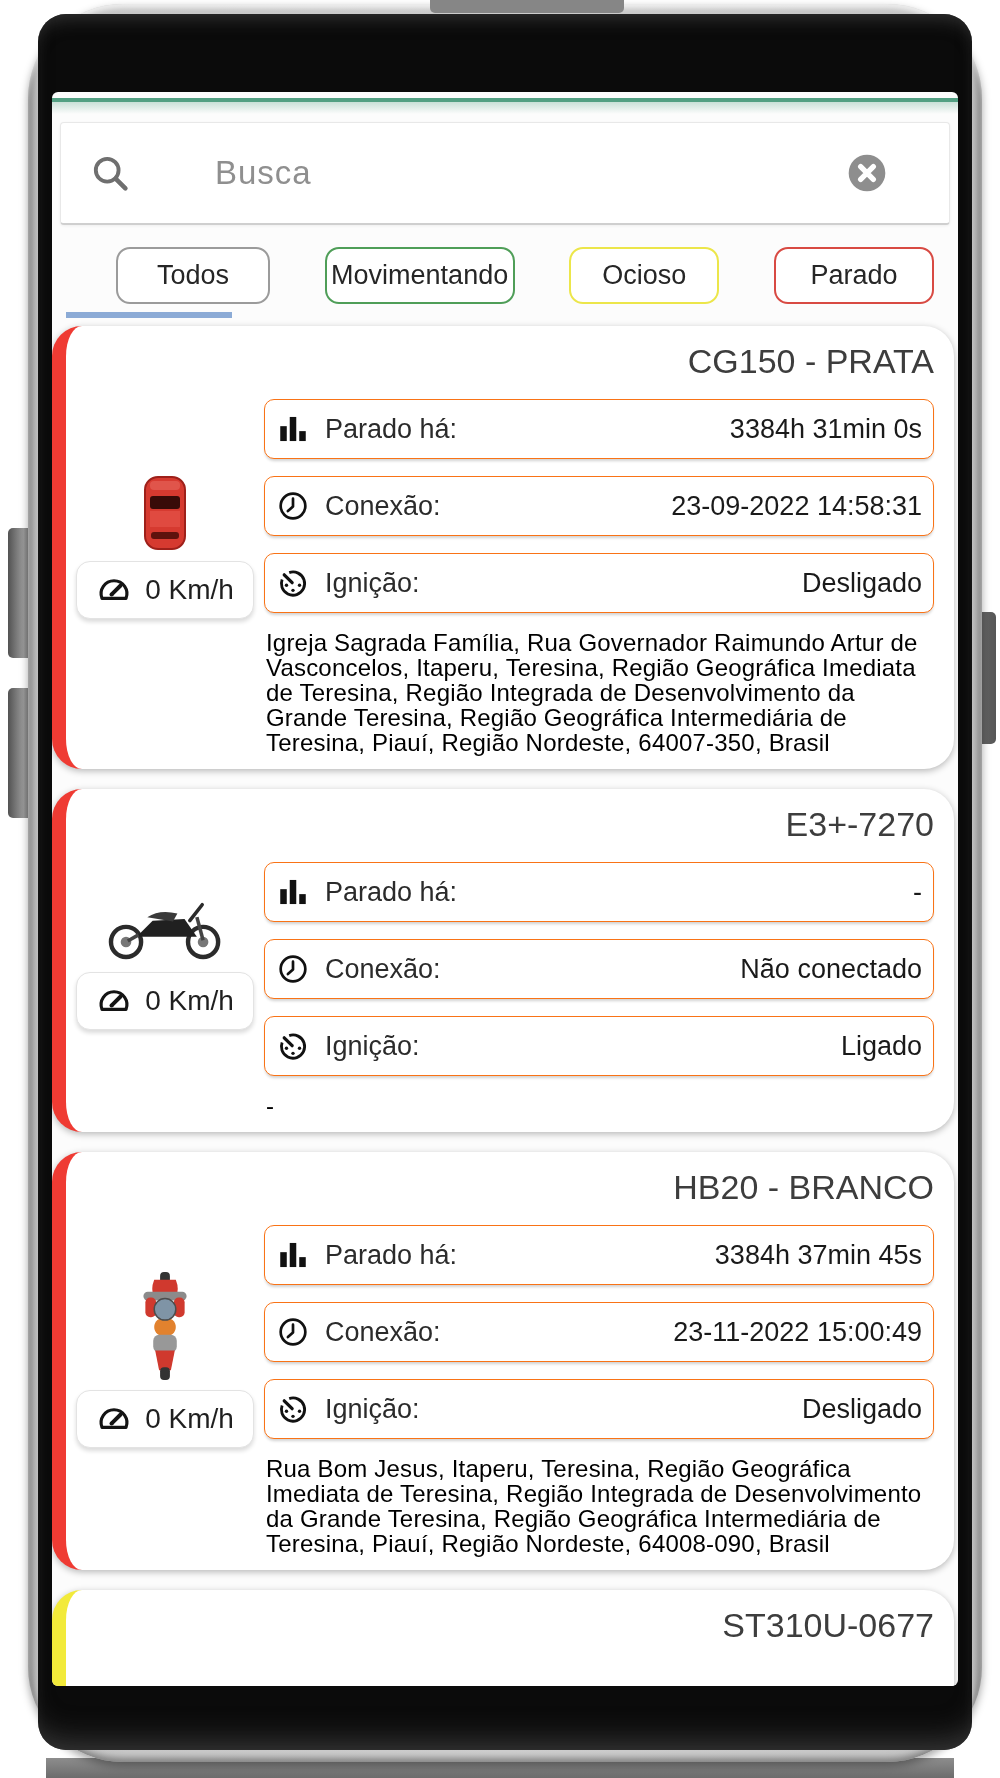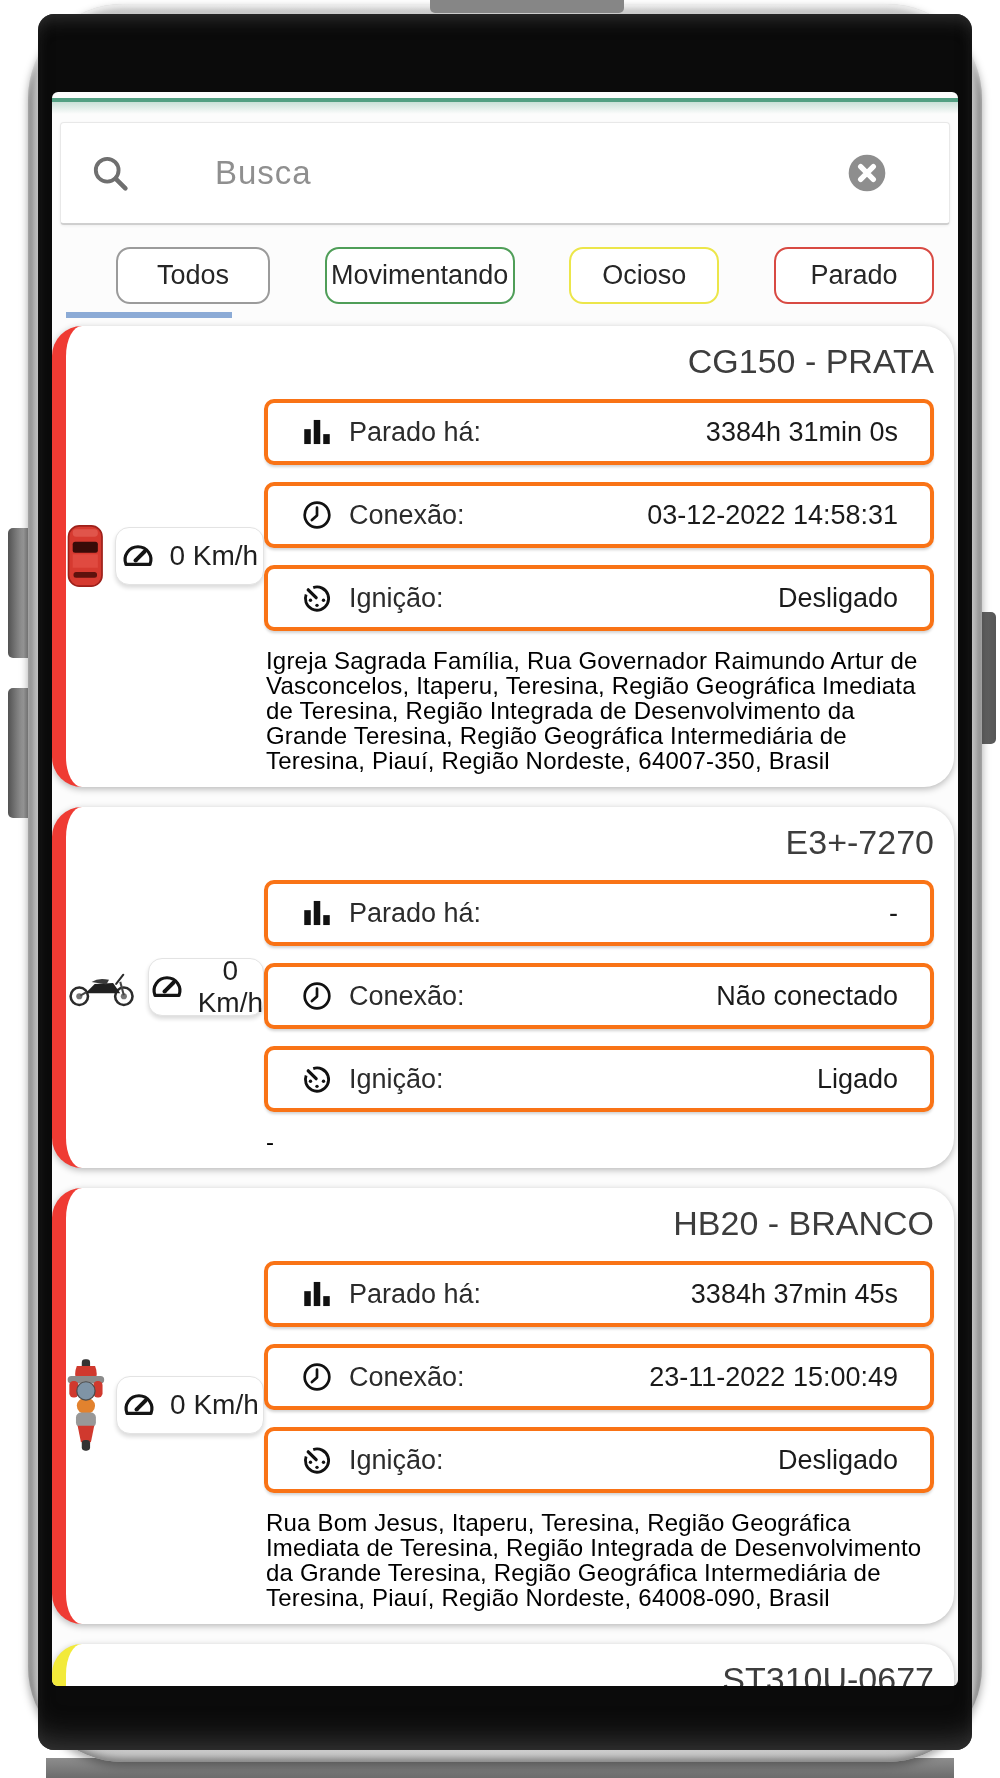--- a/index.html
+++ b/index.html
@@ -10,21 +10,21 @@
   .side-btn{position:absolute;background:linear-gradient(90deg,#525252,#9a9a9a 55%,#6a6a6a);z-index:1;border-radius:5px;}
   .btn-left-1{left:8px;top:528px;width:28px;height:130px;}
   .btn-left-2{left:8px;top:688px;width:28px;height:130px;}
   .btn-right{left:964px;top:612px;width:32px;height:132px;background:linear-gradient(90deg,#7a7a7a,#565656);}
   .bottom-shadow{position:absolute;left:46px;top:1758px;width:908px;height:20px;
                  background:linear-gradient(180deg,#8d8d8d,#6c6c6c);z-index:1;}
   .phone{position:absolute;left:28px;top:4px;width:954px;height:1758px;border-radius:95px;z-index:2;
          background:linear-gradient(90deg,#8f8f8f 0%,#ececec 2%,#c6c6c6 5%,#cdcdcd 50%,#c6c6c6 95%,#ececec 98%,#8f8f8f 100%);
          box-shadow:inset 0 4px 4px rgba(255,255,255,.7),inset 0 -4px 6px rgba(0,0,0,.35),0 4px 8px rgba(0,0,0,.35);}
   .top-tab{position:absolute;left:430px;top:0;width:194px;height:13px;background:#868686;z-index:3;border-radius:0 0 5px 5px;}
-  .bezel{position:absolute;left:10px;right:10px;top:10px;bottom:12px;border-radius:16px;background:#0b0b0b;
+  .bezel{position:absolute;left:10px;right:10px;top:10px;bottom:12px;border-radius:28px;background:#0b0b0b;
          box-shadow:inset 0 -26px 30px -18px #3a3a3a,inset 0 14px 18px -10px #333;}
   .screen{position:absolute;left:14px;right:14px;top:78px;bottom:64px;background:#fcfcfc;overflow:hidden;border-radius:6px;}
 
   
   .top-green{height:4px;margin-top:6px;background:#53a083;}
   .top-green-fade{height:12px;background:linear-gradient(180deg,rgba(83,160,131,.30),rgba(83,160,131,0));}
 
   .search-bar{margin:8px 8px 0 8px;height:100px;display:flex;align-items:center;background:#fff;
               border:1px solid #e8e8e8;border-bottom:2px solid #cfcfcf;border-radius:4px;
               box-shadow:0 1px 3px rgba(0,0,0,.06);}
@@ -43,25 +43,25 @@
   .chip-parado{width:160px;border-color:#d84a43;}
   .active-underline{width:166px;height:6px;background:#8cabd6;margin:8px 0 0 14px;}
 
   .cards{margin-top:8px;}
   .card{position:relative;margin:0 4px 20px 0;background:#fff;border-radius:30px;
         border-left:14px solid #ef3b33;box-sizing:border-box;padding:12px 12px 14px 0;
         box-shadow:0 2px 7px rgba(0,0,0,.28);}
   .card.yellow{border-left-color:#f2ea3a;}
   .card-st{min-height:300px;}
   .card-flex{display:flex;}
-  .icon-col{width:198px;flex:none;display:flex;flex-direction:row;align-items:center;justify-content:center;gap:10px;text-align:center;}
+  .icon-col{width:198px;flex:none;display:flex;flex-direction:column;align-items:center;justify-content:center;gap:10px;}
   .content-col{flex:1;min-width:0;padding-right:8px;}
   .card-title{font-size:34px;color:#3d3d3d;margin:4px 0 18px 2px;font-weight:400;text-align:right;}
-  .info-row{display:flex;align-items:center;height:58px;background:#fff;border:4px solid #f97316;border-radius:10px;
-            box-shadow:0 3px 3px -1px rgba(0,0,0,.18);padding:0 32px;margin-bottom:17px;}
+  .info-row{display:flex;align-items:center;height:58px;background:#fff;border:1px solid #f97316;border-radius:10px;
+            box-shadow:0 3px 3px -1px rgba(0,0,0,.18);padding:0 11px;margin-bottom:17px;}
   .row-ic{flex:none;}
   .lbl{margin-left:15px;font-size:27px;color:#2b2b2b;}
   .val{margin-left:auto;font-size:27px;color:#1a1a1a;padding-left:10px;white-space:nowrap;}
   .address{font-size:24px;line-height:25px;color:#000000;margin:4px 2px 0 2px;letter-spacing:.2px;}
   .speed-chip{width:178px;height:58px;background:#fff;border:1px solid #e3e3e3;border-radius:14px;box-sizing:border-box;
               box-shadow:0 3px 4px rgba(0,0,0,.14);display:flex;align-items:center;justify-content:center;gap:13px;
               font-size:28px;color:#1f1f1f;}
 </style>
 </head>
 <body>
@@ -134,21 +134,21 @@
                   </svg>
                   <span class="lbl">Parado há:</span>
                   <span class="val">3384h 31min 0s</span>
                 </div>
                 <div class="info-row">
                   <svg class="row-ic" width="34" height="34" viewBox="0 0 24 24">
                     <circle cx="12" cy="12" r="8.7" fill="none" stroke="#111" stroke-width="1.9"></circle>
                     <path d="M12 6.8 V12.4 L8.4 15.6" fill="none" stroke="#111" stroke-width="1.9" stroke-linecap="round" stroke-linejoin="round"></path>
                   </svg>
                   <span class="lbl">Conexão:</span>
-                  <span class="val">03-12-2022 14:58:31</span>
+                  <span class="val">23-09-2022 14:58:31</span>
                 </div>
                 <div class="info-row">
                   <svg class="row-ic" width="34" height="34" viewBox="0 0 24 24">
                     <circle cx="12" cy="12.4" r="8.2" fill="none" stroke="#111" stroke-width="2" stroke-dasharray="44 7.5" transform="rotate(-109 12 12.4)"></circle>
                     <path d="M5.8 6.2 L11.4 11.8" stroke="#111" stroke-width="2.3" stroke-linecap="round"></path>
                     <circle cx="12" cy="17.2" r="1.2" fill="#111"></circle>
                     <circle cx="7.4" cy="13.6" r="1.2" fill="#111"></circle>
                     <circle cx="16.6" cy="13.6" r="1.2" fill="#111"></circle>
                   </svg>
                   <span class="lbl">Ignição:</span>

